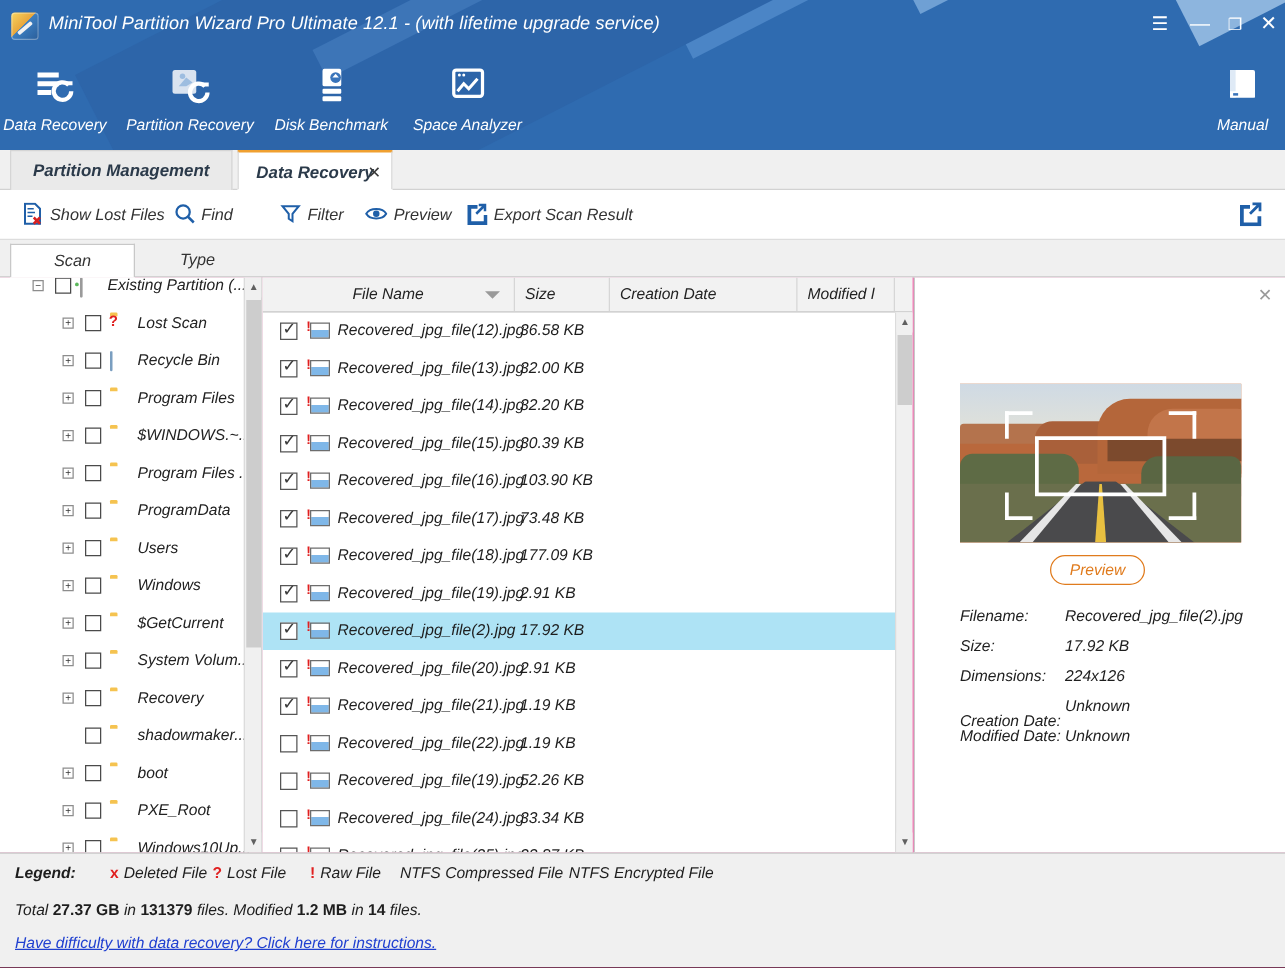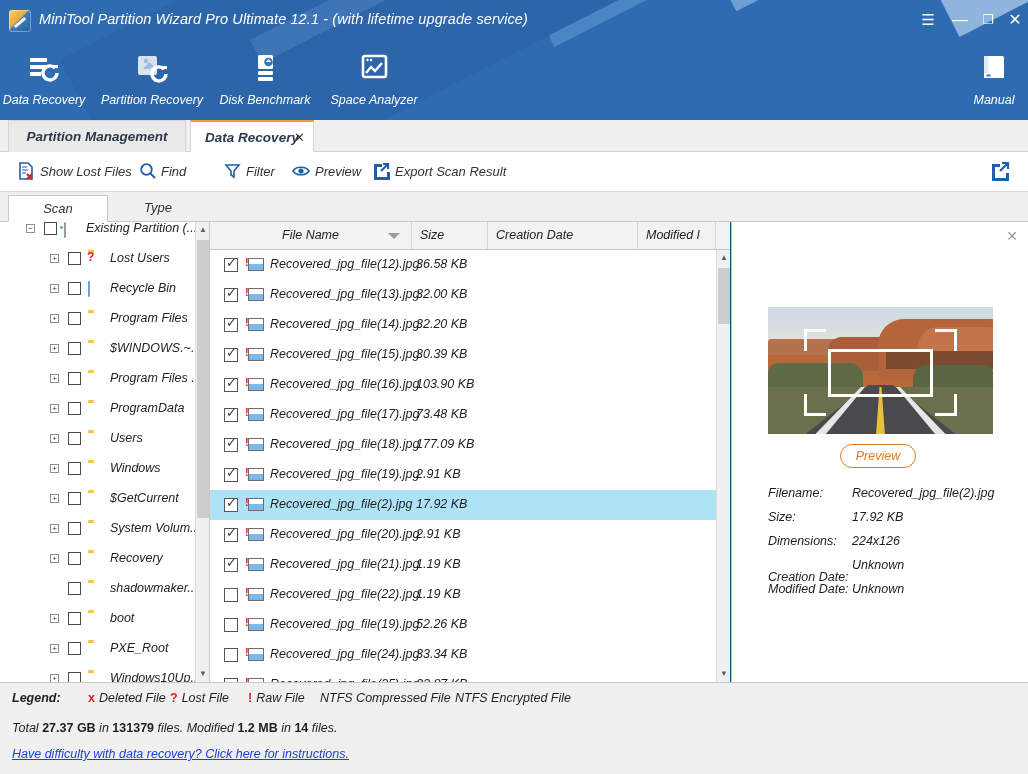--- a/index.html
+++ b/index.html
@@ -5,21 +5,21 @@
   * { box-sizing: border-box; margin: 0; padding: 0; }
   html, body {
     width: 1028px; height: 774px;
     font-family: "Liberation Sans", sans-serif;
     background: #000;
     overflow: hidden;
   }
   #app {
     position: relative;
     width: 1028px; height: 774px;
-    background: #0c4a6e;
+    background: #ec4899;
     overflow: hidden;
   }
 
   
   #header {
     position: absolute; left: 0; top: 0; width: 1028px; height: 120px;
     background: #2f6bb0;
     overflow: hidden;
   }
   .band {
@@ -454,21 +454,21 @@
         <div class="tnode" style="top: -8px;">
           <span class="twist" style="left:26px">−</span>
           <span class="cb" style="left:44px"></span>
           <span class="ico" style="left:64px"><span class="drv"></span></span>
           <span class="lbl" style="left:86px">Existing Partition (...</span>
         </div>
         <div class="tnode" style="top: 22px;">
           <span class="twist" style="left:50px">+</span>
           <span class="cb" style="left:68px"></span>
           <span class="ico" style="left:88px"><span class="fld"></span><span class="qmark">?</span></span>
-          <span class="lbl" style="left:110px">Lost Users</span>
+          <span class="lbl" style="left:110px">Lost Scan</span>
         </div>
         <div class="tnode" style="top: 52px;">
           <span class="twist" style="left:50px">+</span>
           <span class="cb" style="left:68px"></span>
           <span class="ico" style="left:88px"><span class="recyc"></span></span>
           <span class="lbl" style="left:110px">Recycle Bin</span>
         </div>
         <div class="tnode" style="top: 82px;">
           <span class="twist" style="left:50px">+</span>
           <span class="cb" style="left:68px"></span>

